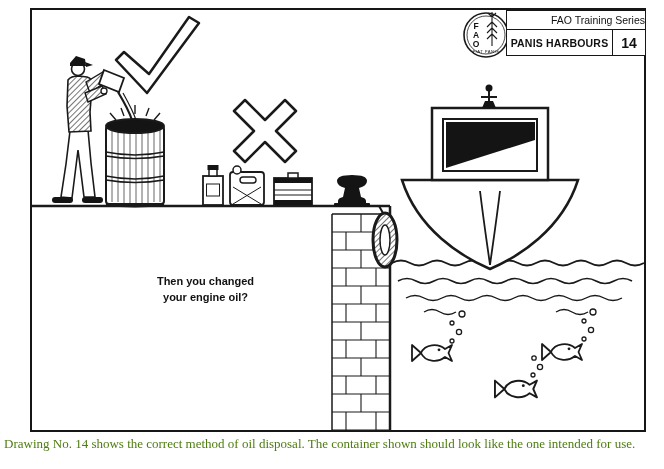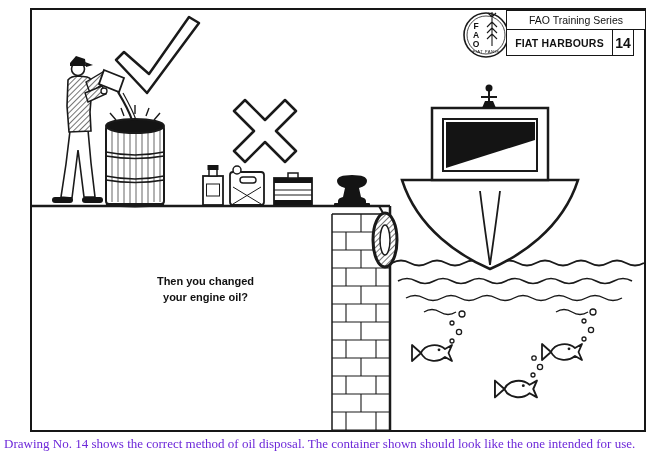--- a/index.html
+++ b/index.html
@@ -4,28 +4,28 @@
 <style>
   html,body{margin:0;padding:0;background:#ffffff;}
   #page{position:relative;width:664px;height:469px;background:#ffffff;overflow:hidden;
         font-family:"Liberation Sans",sans-serif;color:#111;}
   #frame{position:absolute;left:30px;top:8px;width:616px;height:424px;
          border:2px solid #161616;box-sizing:border-box;background:transparent;}
   #art{position:absolute;left:0;top:0;}
   svg text{font-family:"Liberation Sans",sans-serif;fill:#111;}
   .hbox{position:absolute;box-sizing:border-box;border:1.5px solid #161616;background:#fff;
         display:flex;align-items:center;justify-content:center;color:#111;}
-  #box-series{left:506px;top:10px;width:140px;height:20px;font-size:10.5px;}
+  #box-series{left:506px;top:10px;width:140px;height:20px;font-size:10.5px;justify-content:flex-end;}
   #box-title{left:506px;top:29px;width:107px;height:27px;font-size:10.5px;font-weight:bold;letter-spacing:.2px;}
-  #box-number{left:612px;top:29px;width:22px;height:27px;font-size:14px;font-weight:bold;}
+  #box-number{left:612px;top:29px;width:34px;height:27px;font-size:14px;font-weight:bold;}
   #message{position:absolute;left:118px;top:259px;width:175px;text-align:center;
            font-size:11px;font-weight:bold;line-height:1.4;white-space:pre-line;}
   #message .gap{margin-top:11px;}
   #caption{position:absolute;left:4px;top:436px;width:658px;white-space:nowrap;
-           font-family:"Liberation Serif",serif;font-size:13px;color:#6d28d9;}
+           font-family:"Liberation Serif",serif;font-size:13px;color:#4d7c0f;}
 </style>
 </head>
 <body>
 
 <div id="page">
 
   <div id="frame"></div>
 
   <svg id="art" width="664" height="469" viewBox="0 0 664 469">
     <defs>
@@ -149,21 +149,21 @@
       <text x="476" y="47" text-anchor="middle" font-size="8.5" font-weight="bold">O</text>
       <path stroke="#1a1a1a" stroke-width="1.1" fill="none" d="M492,18 V46 M492,22 l-5,5 M492,22 l5,5 M492,28 l-5,5 M492,28 l5,5 M492,34 l-5,5 M492,34 l5,5 M492,17 l-4,-4 M492,17 l4,-4 M492,17 l0,-5"></path>
       <text x="486" y="52.5" text-anchor="middle" font-size="4.2" letter-spacing="0.5">FIAT PANIS</text>
     </g>
   </svg>
 
   <div class="hbox" id="box-series">
     <span>FAO Training Series</span>
   </div>
   <div class="hbox" id="box-title">
-    <span>FIAT HARBOURS</span>
+    <span>PANIS HARBOURS</span>
   </div>
   <div class="hbox" id="box-number">
     <span>14</span>
   </div>
 
   <div id="message">
     <div>Then you changed
 your engine oil?</div>
   </div>
 

